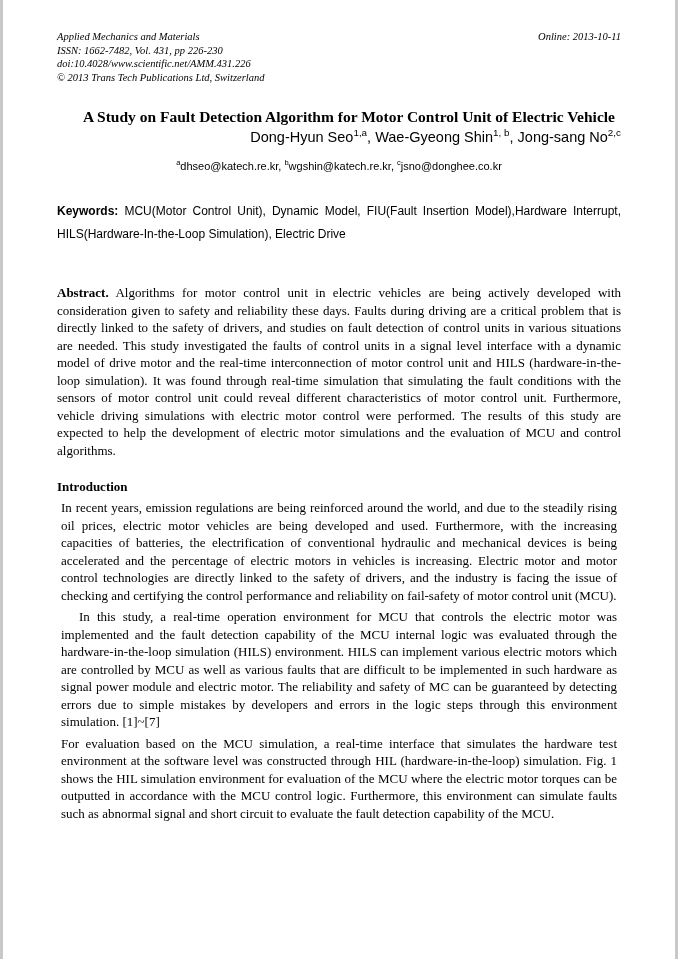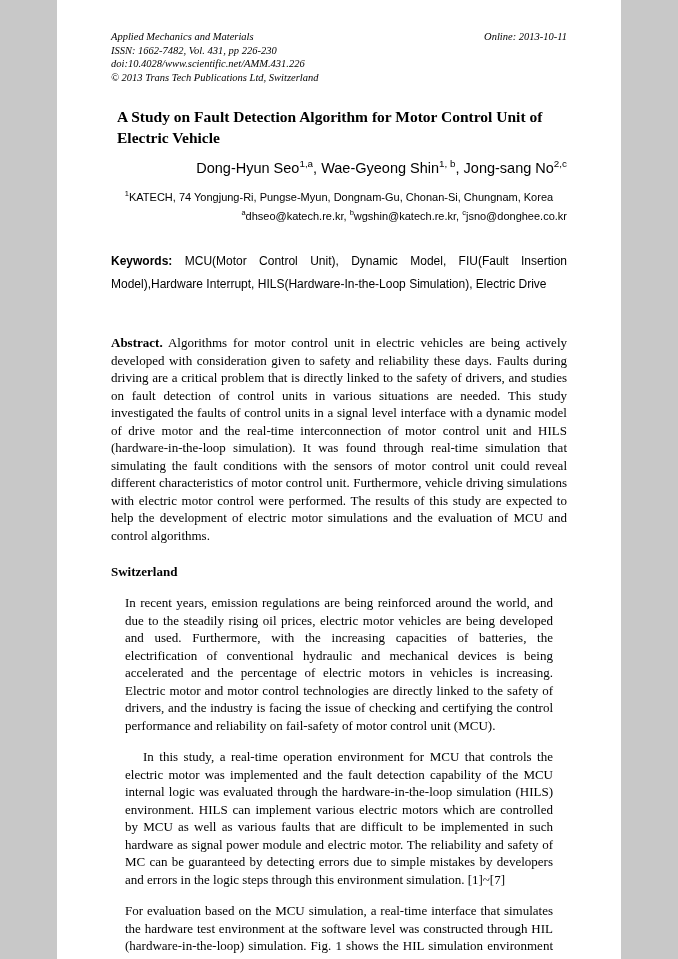--- a/index.html
+++ b/index.html
@@ -1,21 +1,21 @@
 <!DOCTYPE html>
 <html><head>
 <meta charset="utf-8">
 <style>
   html, body {
     margin: 0;
     padding: 0;
     background: #c8c8c8;
   }
   .page {
-    width: 564px;
+    width: 672px;
     height: 959px;
     background: #ffffff;
     margin: 0 auto;
     position: relative;
     box-sizing: border-box;
     padding: 30px 54px 0 54px;
     font-family: "Liberation Serif", serif;
     color: #000000;
     overflow: hidden;
   }
@@ -35,44 +35,43 @@
     text-align: left;
   }
   .header-right {
     text-align: center;
     white-space: nowrap;
   }
   .header-line {
     display: block;
   }
   .title {
-    text-align: left;
+    text-align: right;
     font-size: 15.5px;
     font-weight: bold;
     line-height: 21px;
     font-family: "Liberation Serif", serif;
     margin-top: 22px;
-    margin-bottom: 10px;
     padding: 0 6px;
   }
   .authors {
     text-align: right;
     font-size: 14.5px;
     line-height: 20px;
     font-family: "Liberation Sans", sans-serif;
     margin-bottom: 10px;
   }
   .affil {
     text-align: center;
     font-size: 11px;
     line-height: 19px;
     font-family: "Liberation Sans", sans-serif;
   }
   .emails {
-    text-align: right;
+    text-align: center;
     font-size: 11px;
     line-height: 19px;
     font-family: "Liberation Sans", sans-serif;
   }
   sup {
     font-size: 0.68em;
     vertical-align: super;
     line-height: 0;
   }
   .keywords {
@@ -100,21 +99,21 @@
     font-weight: bold;
     margin-top: 20px;
     margin-bottom: 3px;
     font-family: "Liberation Serif", serif;
   }
   .para {
     font-size: 13px;
     line-height: 17.5px;
     text-align: justify;
     font-family: "Liberation Serif", serif;
-    margin: 14px;
+    margin: 4px;
   }
   .para.indent {
     text-indent: 18px;
   }
 </style>
 </head>
 <body>
 
 <div class="page">
 
@@ -127,35 +126,32 @@
     <span class="header-line">doi:10.4028/www.scientific.net/AMM.431.226</span>
     <span class="header-line">© 2013 Trans Tech Publications Ltd, Switzerland</span>
   </div>
 
   <div class="title">A Study on Fault Detection Algorithm for Motor Control Unit of Electric Vehicle</div>
 
   <div class="authors">
     <span>Dong-Hyun Seo</span><sup>1,a</sup><span>, Wae-Gyeong Shin</span><sup>1, b</sup><span>, Jong-sang No</span><sup>2,c</sup>
   </div>
 
-  <div class="affil">
-    <sup>1</sup><span>KATECH, 74 Yongjung-Ri, Pungse-Myun, Dongnam-Gu, Chonan-Si, Chungnam, Korea</span>
-  </div>
 
   <div class="emails">
     <sup>a</sup><span>dhseo@katech.re.kr, </span><sup>b</sup><span>wgshin@katech.re.kr, </span><sup>c</sup><span>jsno@donghee.co.kr</span>
   </div>
 
   <div class="keywords">
     <b>Keywords:</b><span> MCU(Motor Control Unit), Dynamic Model, FIU(Fault Insertion Model),Hardware Interrupt, HILS(Hardware-In-the-Loop Simulation), Electric Drive</span>
   </div>
 
   <div class="abstract">
     <span class="lead">Abstract.</span><span> Algorithms for motor control unit in electric vehicles are being actively developed with consideration given to safety and reliability these days. Faults during driving are a critical problem that is directly linked to the safety of drivers, and studies on fault detection of control units in various situations are needed. This study investigated the faults of control units in a signal level interface with a dynamic model of drive motor and the real-time interconnection of motor control unit and HILS (hardware-in-the-loop simulation). It was found through real-time simulation that simulating the fault conditions with the sensors of motor control unit could reveal different characteristics of motor control unit. Furthermore, vehicle driving simulations with electric motor control were performed. The results of this study are expected to help the development of electric motor simulations and the evaluation of MCU and control algorithms.</span>
   </div>
 
-  <div class="section-head">Switzerland</div>
+  <div class="section-head">Introduction</div>
   <p class="para">In recent years, emission regulations are being reinforced around the world, and due to the steadily rising oil prices, electric motor vehicles are being developed and used. Furthermore, with the increasing capacities of batteries, the electrification of conventional hydraulic and mechanical devices is being accelerated and the percentage of electric motors in vehicles is increasing. Electric motor and motor control technologies are directly linked to the safety of drivers, and the industry is facing the issue of checking and certifying the control performance and reliability on fail-safety of motor control unit (MCU).</p>
   <p class="para indent">In this study, a real-time operation environment for MCU that controls the electric motor was implemented and the fault detection capability of the MCU internal logic was evaluated through the hardware-in-the-loop simulation (HILS) environment. HILS can implement various electric motors which are controlled by MCU as well as various faults that are difficult to be implemented in such hardware as signal power module and electric motor. The reliability and safety of MC can be guaranteed by detecting errors due to simple mistakes by developers and errors in the logic steps through this environment simulation. [1]~[7]</p>
 
   <p class="para">For evaluation based on the MCU simulation, a real-time interface that simulates the hardware test environment at the software level was constructed through HIL (hardware-in-the-loop) simulation. Fig. 1 shows the HIL simulation environment for evaluation of the MCU where the electric motor torques can be outputted in accordance with the MCU control logic. Furthermore, this environment can simulate faults such as abnormal signal and short circuit to evaluate the fault detection capability of the MCU.</p>
 
 </div>
 
 </body></html>

